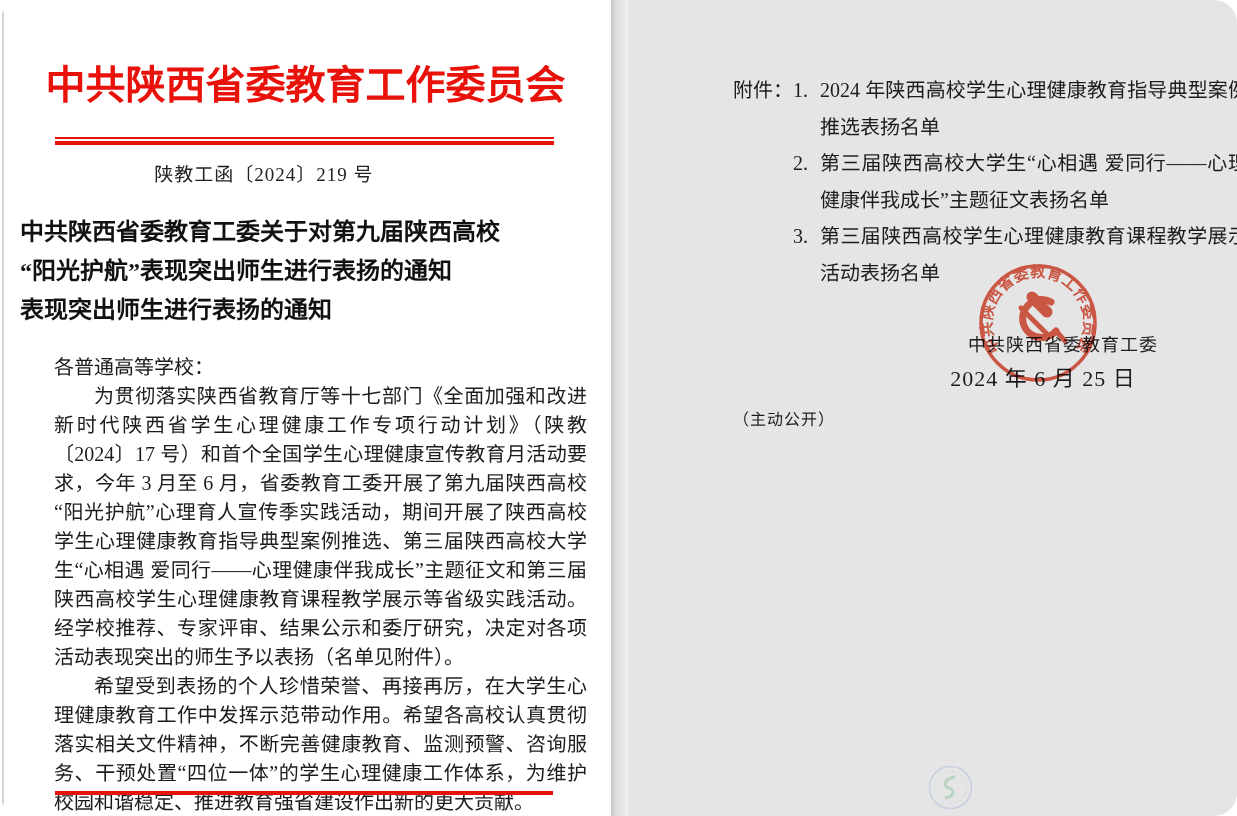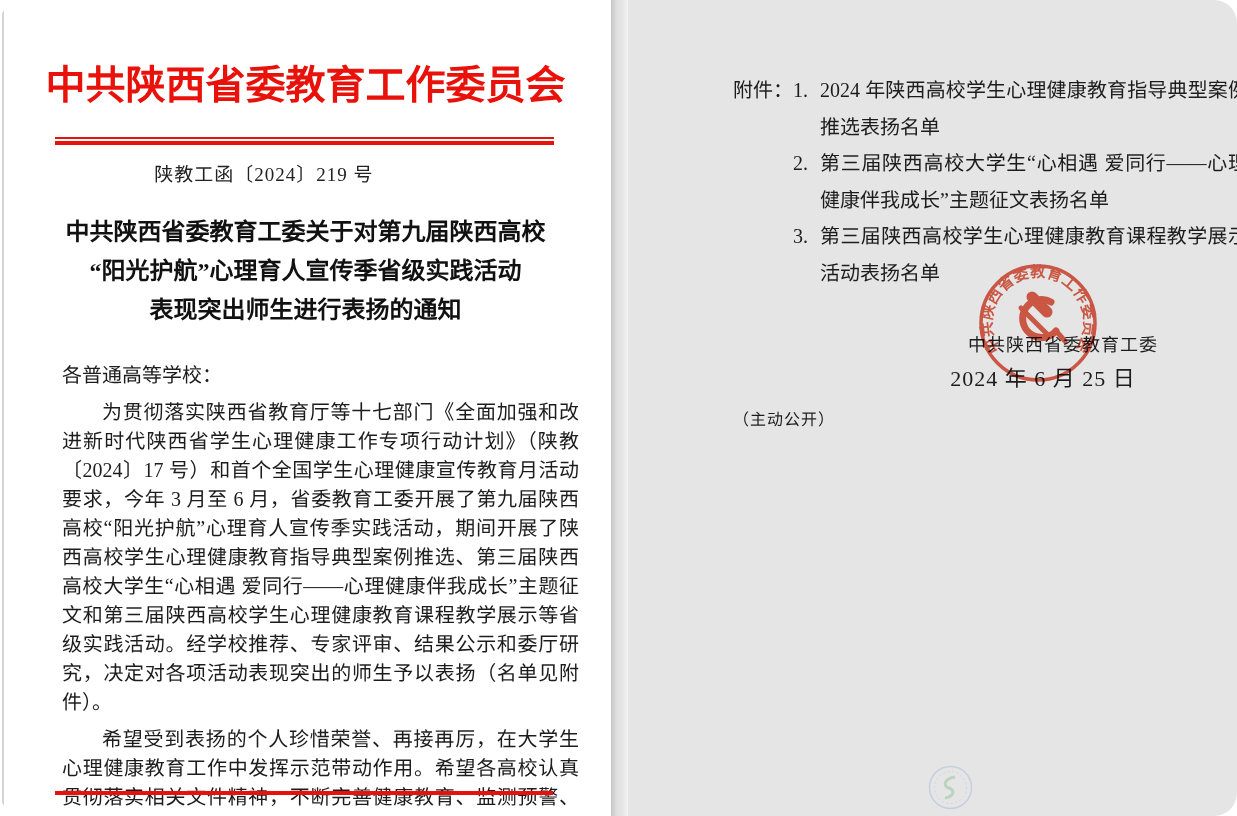--- a/index.html
+++ b/index.html
@@ -22,28 +22,28 @@
     color:#e8120a;font-size:40px;font-weight:700;letter-spacing:0px;line-height:1.2;
   }
   .rule-double{position:absolute;left:55px;top:137px;width:499px;}
   .rule-thin{height:2px;background:#e8120a;}
   .rule-thick{height:4px;background:#e8120a;margin-top:2px;}
   .doc-number{
     position:absolute;left:0;top:159px;width:528px;text-align:center;
     font-size:19px;letter-spacing:1px;color:#222;
   }
   .doc-title{
-    position:absolute;left:20px;top:213px;width:571px;text-align:center;
+    position:absolute;left:20px;top:213px;width:571px;
     font-size:24px;font-weight:700;line-height:39px;color:#111;
   }
   .doc-body{
     position:absolute;left:54px;top:353px;width:533px;
     font-size:20px;line-height:29px;text-align:justify;text-justify:inter-ideograph;
   }
-  .doc-body p{margin:8px;}
+  .doc-body p{margin:0;}
   .doc-body p.indent{text-indent:2em;}
   .rule-bottom{position:absolute;left:55px;top:791px;width:498px;height:4px;background:#e8120a;}
 
   
   .attachments{
     position:absolute;left:105px;top:72px;width:515px;
     font-size:20px;line-height:36.5px;display:flex;
   }
   .att-label{flex:none;}
   .att-list{flex:1;}
@@ -81,21 +81,21 @@
 
     <div class="rule-double">
       <div class="rule-thin"></div>
       <div class="rule-thick"></div>
     </div>
 
     <div class="doc-number">陕教工函〔2024〕219 号</div>
 
     <div class="doc-title">
       <div>中共陕西省委教育工委关于对第九届陕西高校</div>
-      <div>“阳光护航”心理育人宣传季省级实践活动</div>
+      <div>“阳光护航”表现突出师生进行表扬的通知</div>
       <div>表现突出师生进行表扬的通知</div>
     </div>
 
     <div class="doc-body">
       <p>各普通高等学校：</p>
       <p class="indent">为贯彻落实陕西省教育厅等十七部门《全面加强和改进新时代陕西省学生心理健康工作专项行动计划》（陕教〔2024〕17 号）和首个全国学生心理健康宣传教育月活动要求，今年 3 月至 6 月，省委教育工委开展了第九届陕西高校“阳光护航”心理育人宣传季实践活动，期间开展了陕西高校学生心理健康教育指导典型案例推选、第三届陕西高校大学生“心相遇 爱同行——心理健康伴我成长”主题征文和第三届陕西高校学生心理健康教育课程教学展示等省级实践活动。经学校推荐、专家评审、结果公示和委厅研究，决定对各项活动表现突出的师生予以表扬（名单见附件）。</p>
       <p class="indent">希望受到表扬的个人珍惜荣誉、再接再厉，在大学生心理健康教育工作中发挥示范带动作用。希望各高校认真贯彻落实相关文件精神，不断完善健康教育、监测预警、咨询服务、干预处置“四位一体”的学生心理健康工作体系，为维护校园和谐稳定、推进教育强省建设作出新的更大贡献。</p>
     </div>
 
     <div class="rule-bottom"></div>

